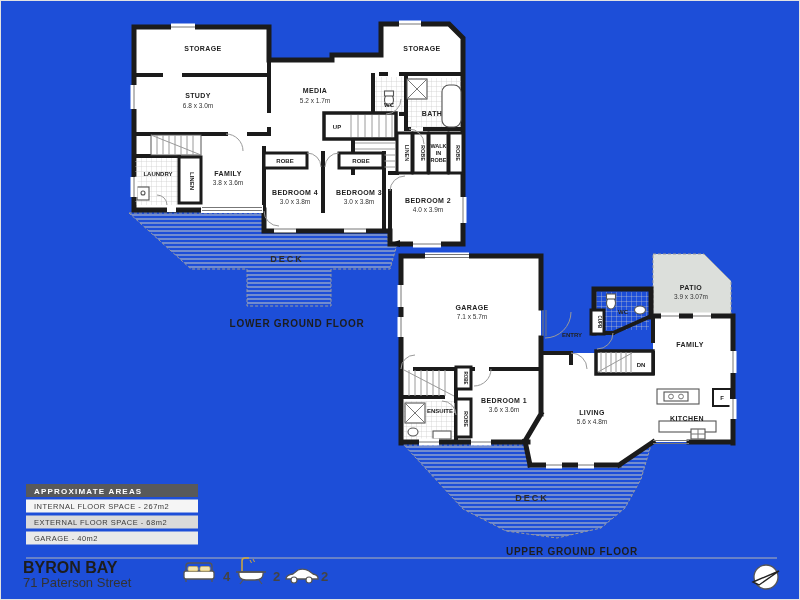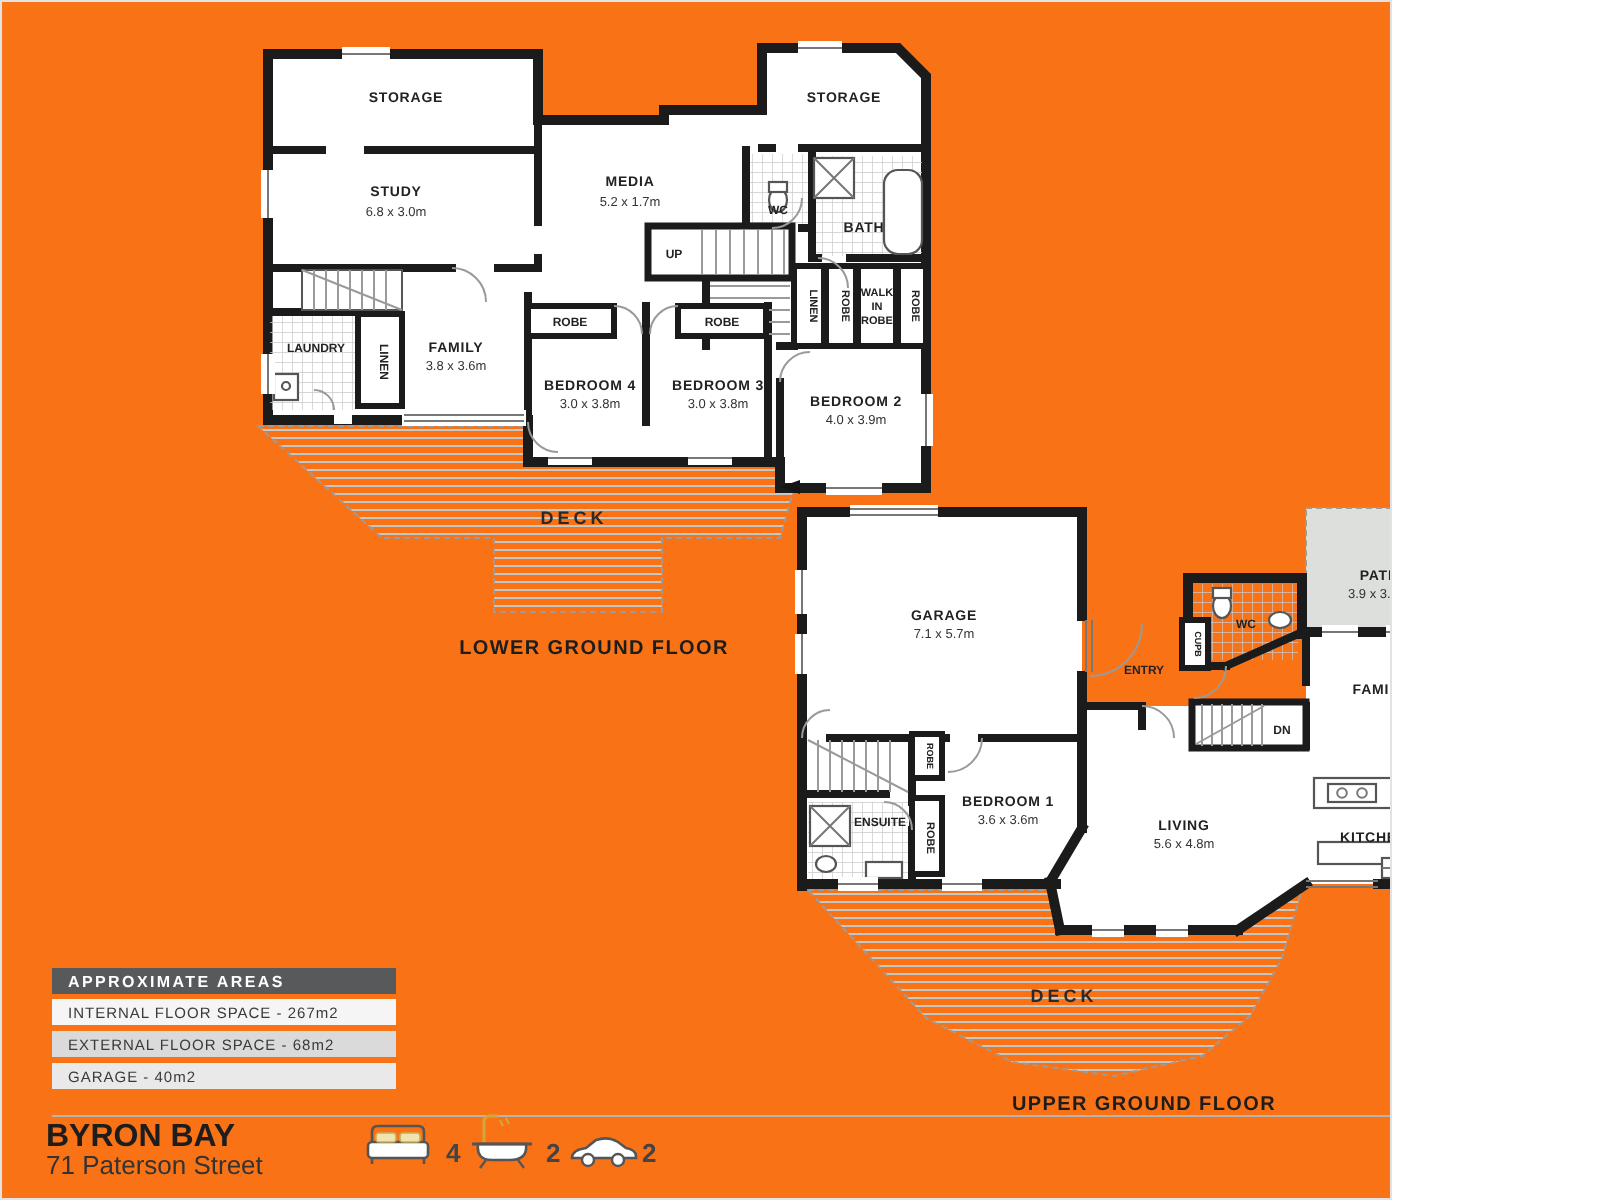--- a/index.html
+++ b/index.html
@@ -1,16 +1,16 @@
 <!DOCTYPE html>
 <html><head>
 <meta charset="utf-8">
 <style>
   html,body{margin:0;padding:0;background:#fff;}
-  #stage{position:relative;width:696px;height:600px;background:#f97316;
+  #stage{position:relative;width:800px;height:600px;background:#1d4ed8;
          border:1px solid #e2e2e2;box-sizing:border-box;
          font-family:"Liberation Sans",sans-serif;overflow:hidden;}
   svg{position:absolute;left:0;top:0;}
   text{font-family:"Liberation Sans",sans-serif;fill:#222;}
   .lbl{font-size:7px;font-weight:bold;letter-spacing:.4px;text-anchor:middle;}
   .dim{font-size:6.5px;text-anchor:middle;fill:#333;}
   .sm{font-size:6px;font-weight:bold;text-anchor:middle;}
   .xs{font-size:5.5px;font-weight:bold;text-anchor:middle;}
   .tiny{font-size:4.5px;font-weight:bold;text-anchor:middle;}
   .deck-lbl{font-size:9px;font-weight:bold;letter-spacing:2px;text-anchor:middle;fill:#2a2a2a;}

